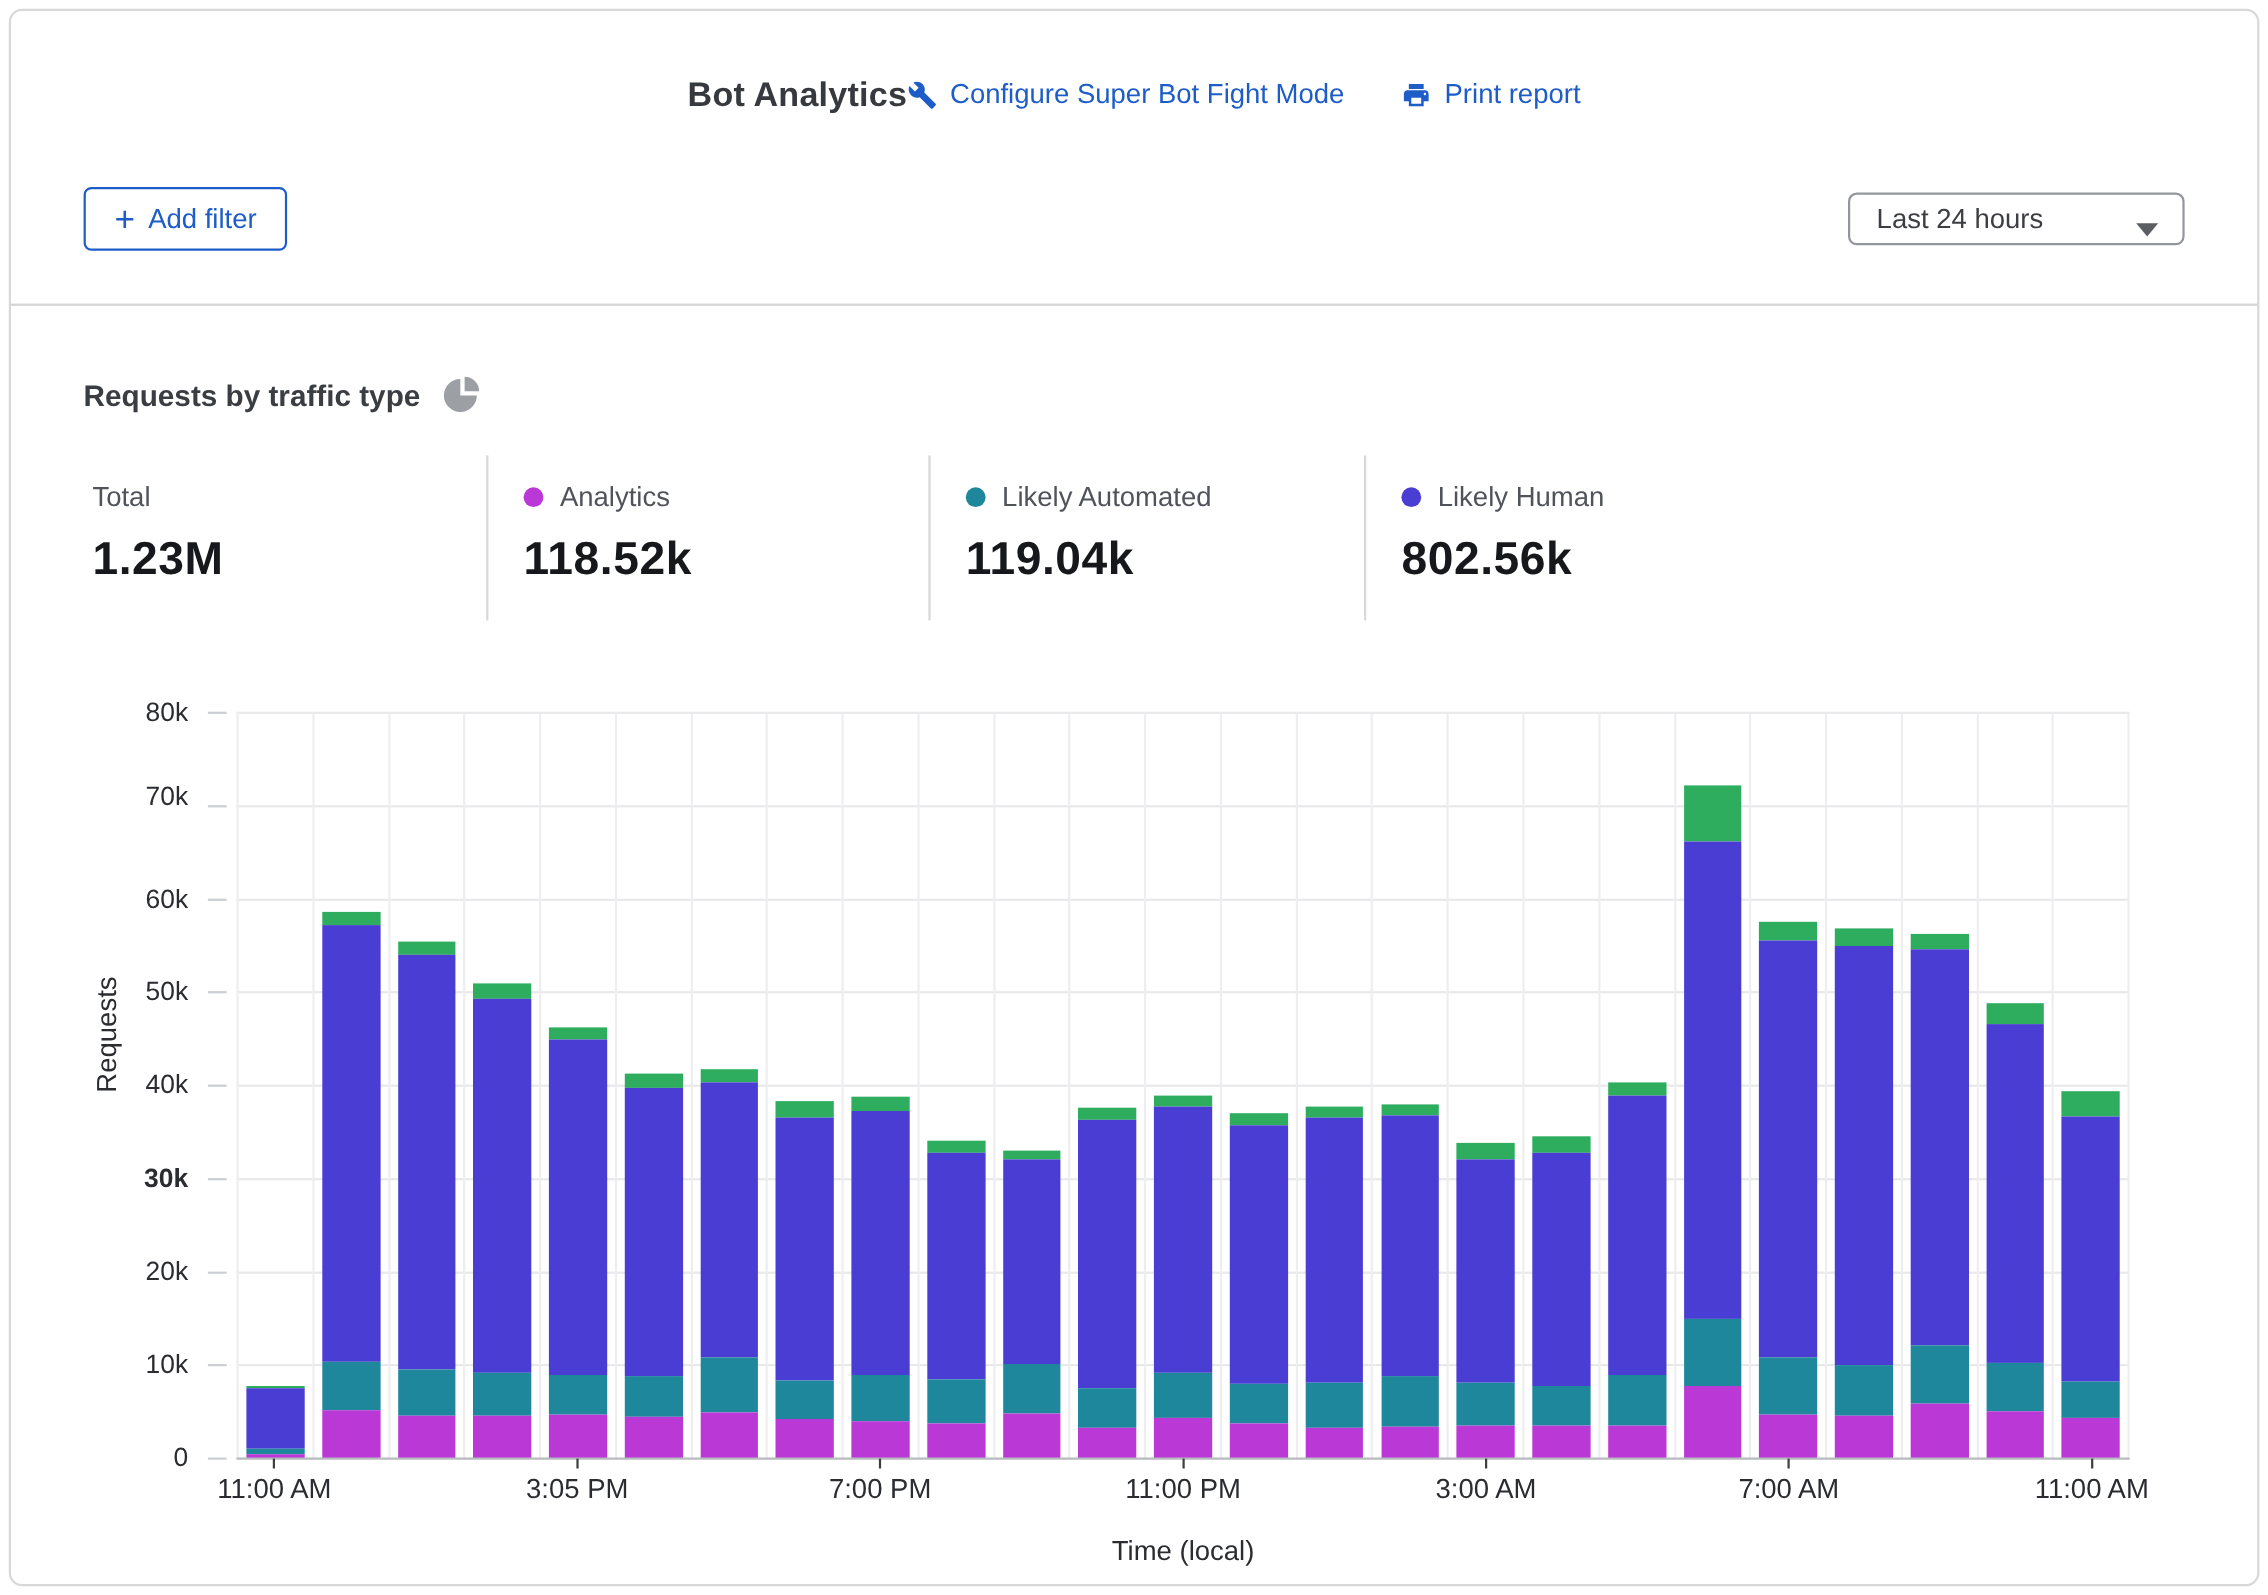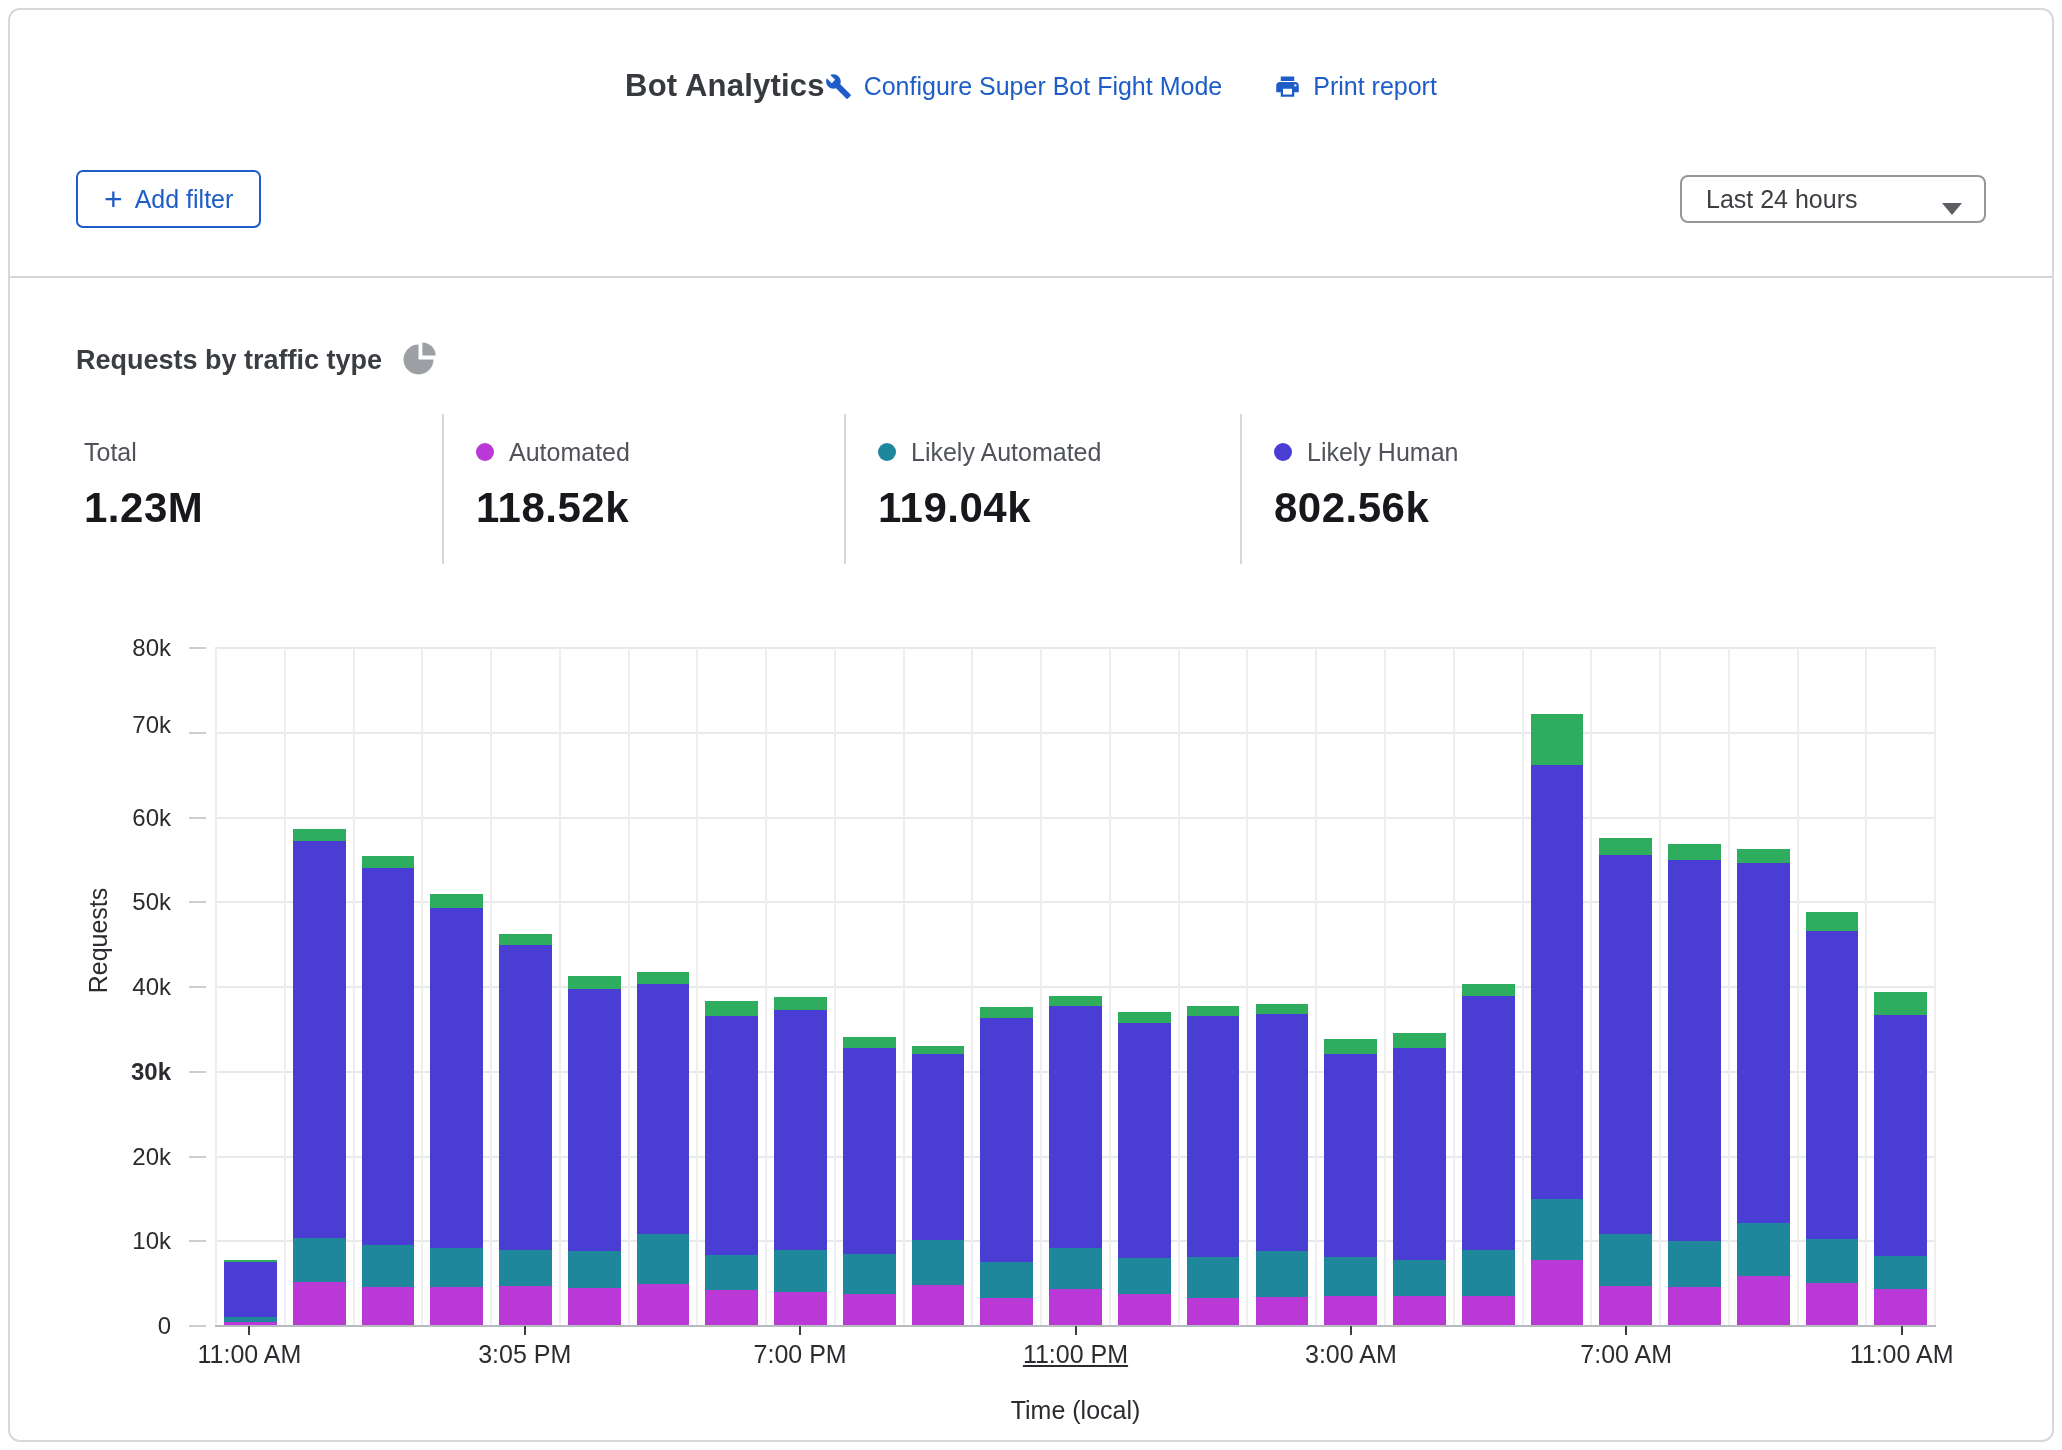--- a/index.html
+++ b/index.html
@@ -122,21 +122,21 @@
     <div class="stats-row" id="stats-row">
         <div class="stat-col first">
           <div class="stat-top">
             <span class="stat-label">Total</span>
           </div>
           <div class="stat-value">1.23M</div>
         </div>
         <div class="stat-col bordered">
           <div class="stat-top">
             <span class="dot" style="background: rgb(186, 56, 214);"></span>
-            <span class="stat-label">Automated</span>
+            <span class="stat-label">Analytics</span>
           </div>
           <div class="stat-value">118.52k</div>
         </div>
         <div class="stat-col bordered">
           <div class="stat-top">
             <span class="dot" style="background: rgb(30, 135, 156);"></span>
             <span class="stat-label">Likely Automated</span>
           </div>
           <div class="stat-value">119.04k</div>
         </div>
@@ -381,21 +381,21 @@
               </div>
             </div>
           </div>
           <div class="x-tick" style="left: calc(2% - 1px);"></div>
           <div class="x-lab" style="left: 2%;">11:00 AM</div>
           <div class="x-tick" style="left: calc(18% - 1px);"></div>
           <div class="x-lab" style="left: 18%;">3:05 PM</div>
           <div class="x-tick" style="left: calc(34% - 1px);"></div>
           <div class="x-lab" style="left: 34%;">7:00 PM</div>
           <div class="x-tick" style="left: calc(50% - 1px);"></div>
-          <div class="x-lab" style="left: 50%; text-decoration: underline;">11:00 PM</div>
+          <div class="x-lab" style="left: 50%;">11:00 PM</div>
           <div class="x-tick" style="left: calc(66% - 1px);"></div>
           <div class="x-lab" style="left: 66%;">3:00 AM</div>
           <div class="x-tick" style="left: calc(82% - 1px);"></div>
           <div class="x-lab" style="left: 82%;">7:00 AM</div>
           <div class="x-tick" style="left: calc(98% - 1px);"></div>
           <div class="x-lab" style="left: 98%;">11:00 AM</div>
           <div class="x-title">Time (local)</div>
         </div>
     </div>
   </div>

